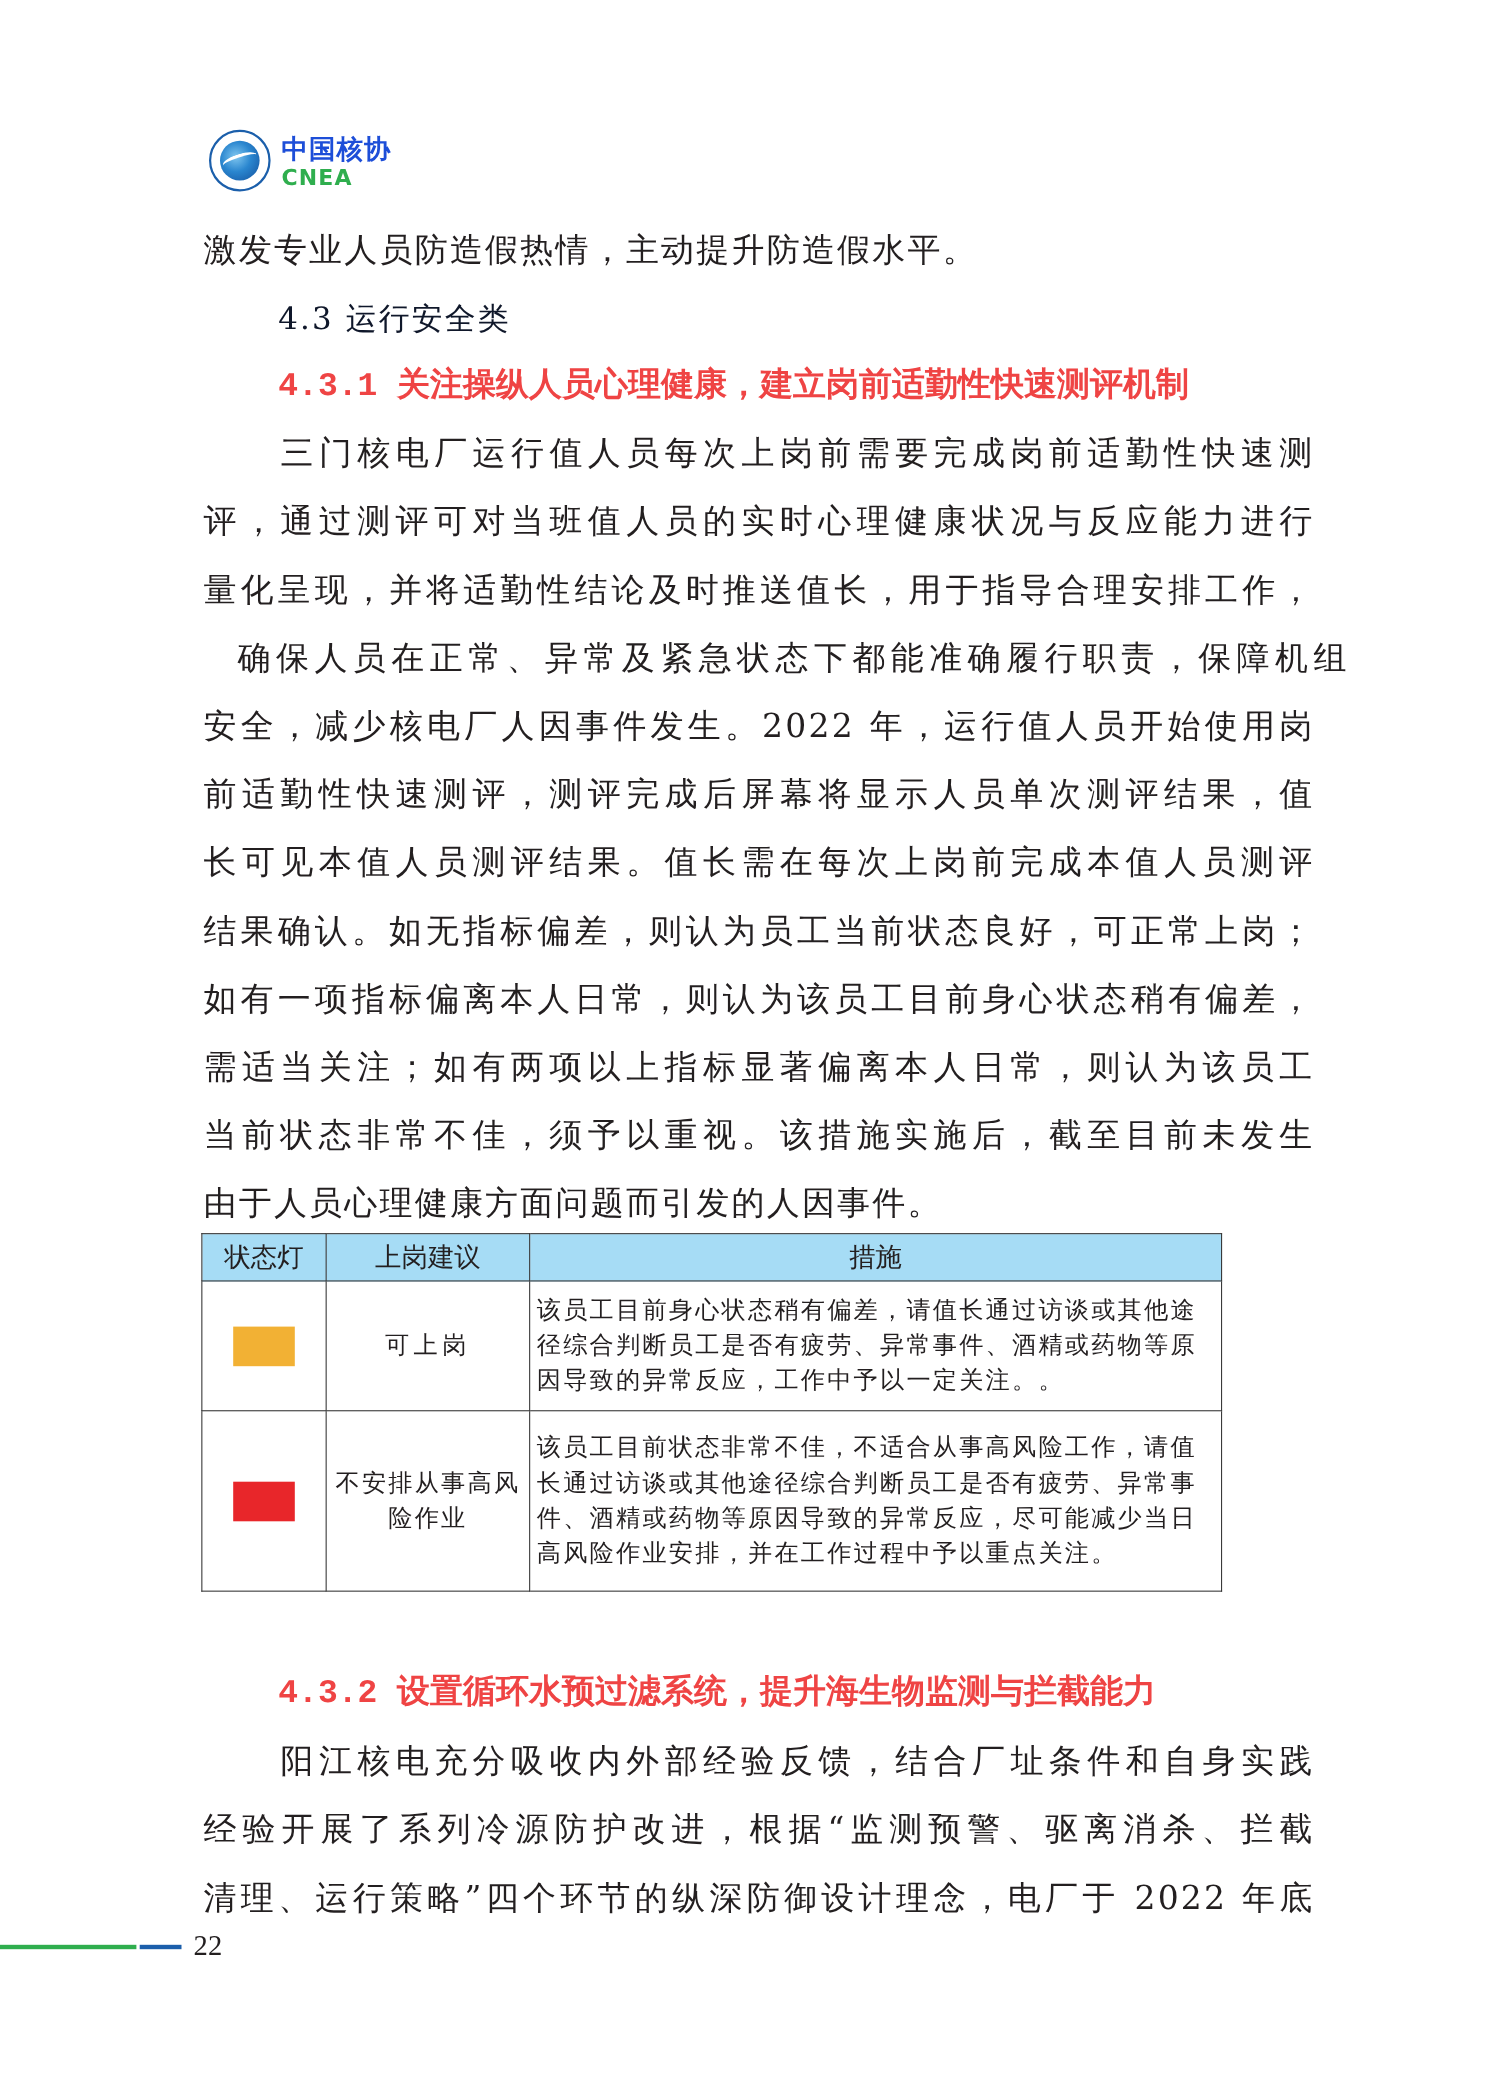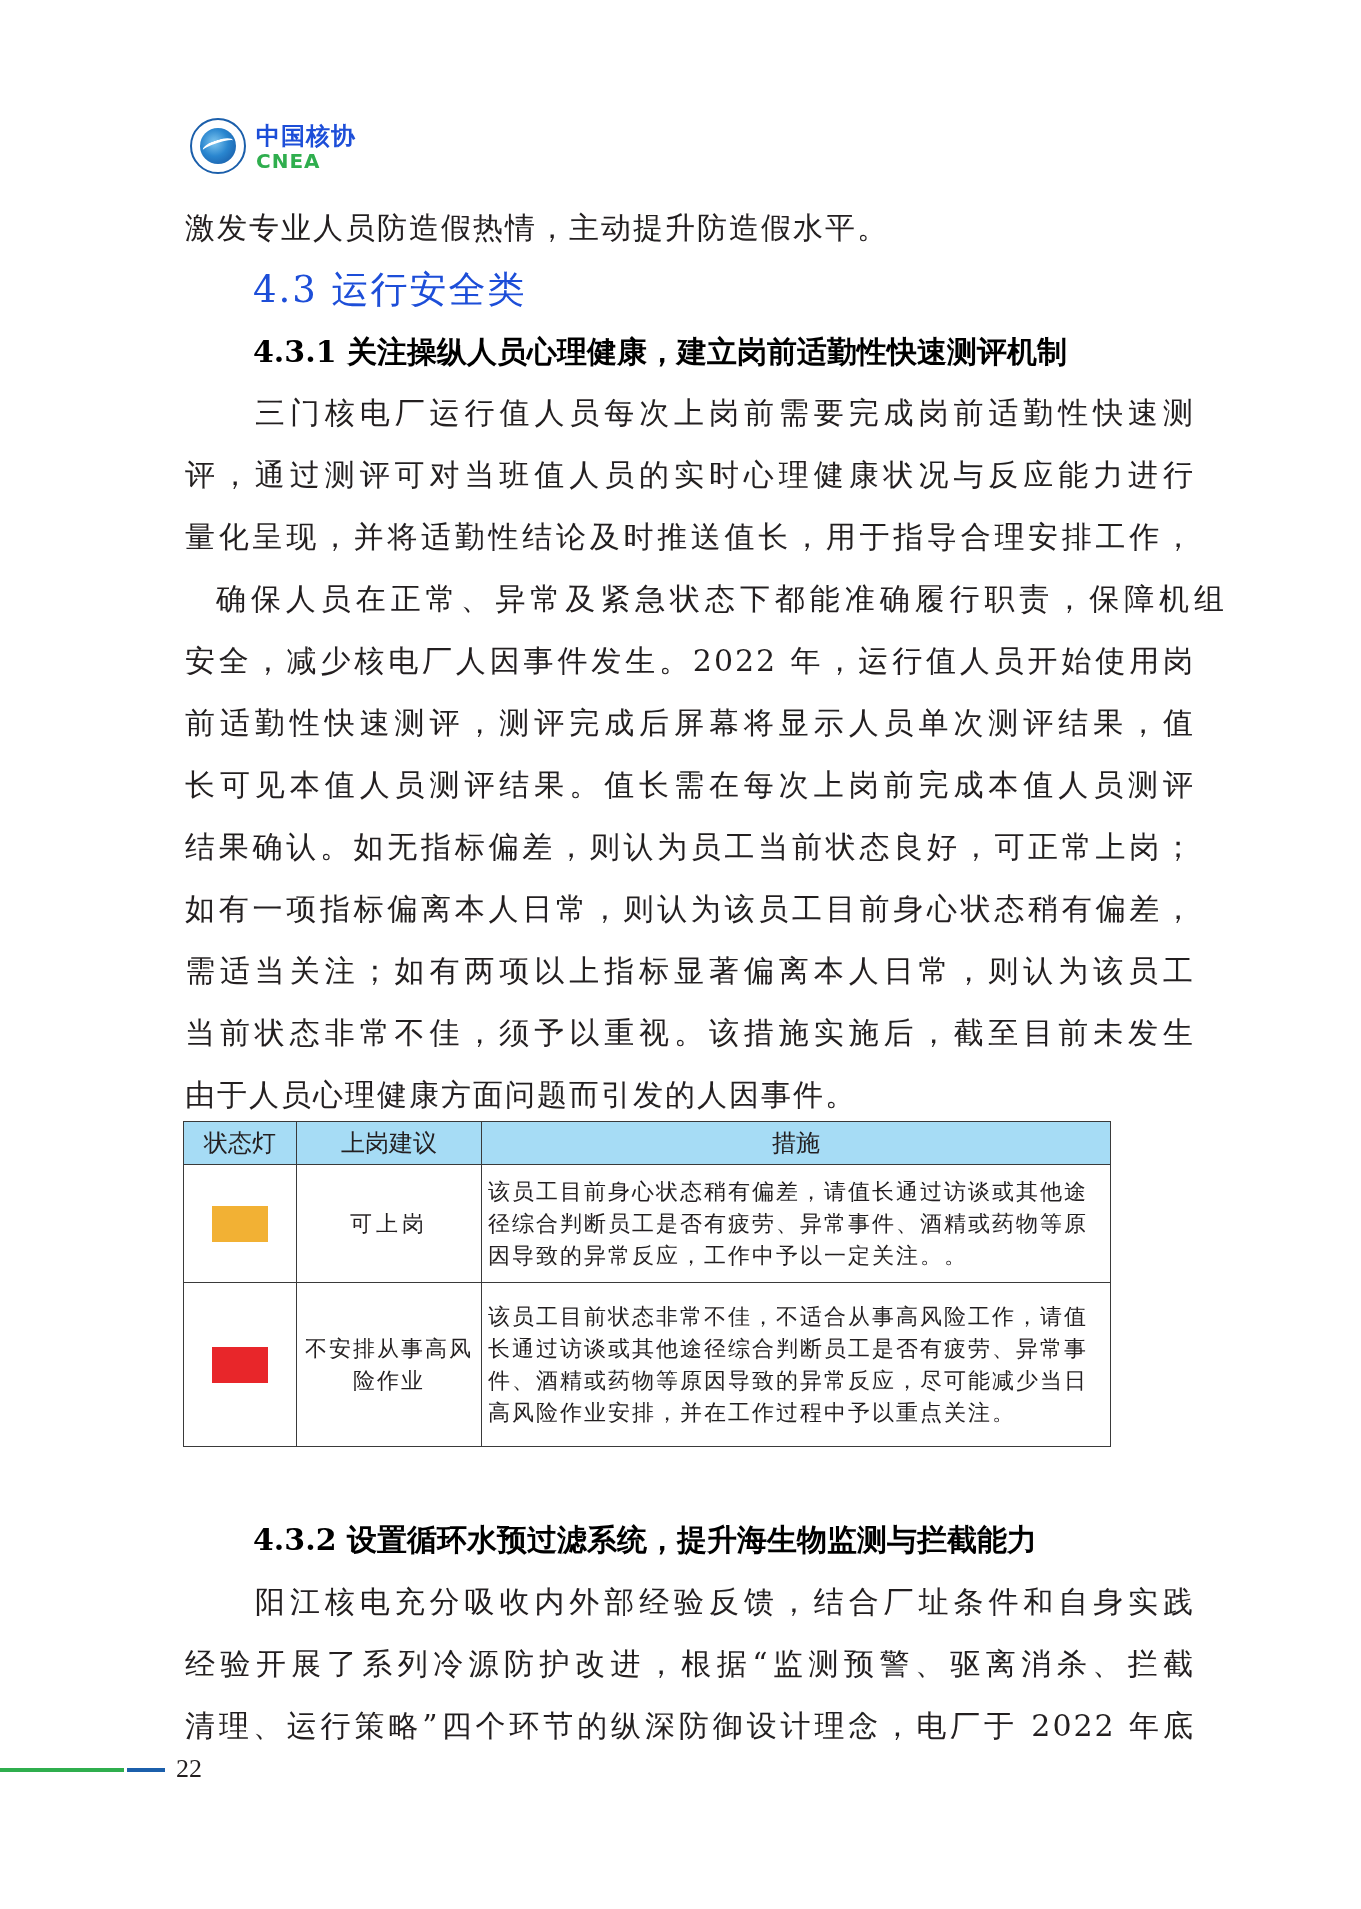--- a/index.html
+++ b/index.html
@@ -13,22 +13,22 @@
   .logo-swoosh { position:absolute; left:10px; top:20px; width:32px; height:8px; border-radius:50%;
                  border-top:3px solid #ffffff; transform:rotate(-18deg); }
   .logo-cn { left:256px; top:120px; font-family:"DejaVu Sans","Liberation Sans",sans-serif; font-weight:bold;
              font-size:24px; color:#1d4ed8; letter-spacing:1px; }
   .logo-en { left:256px; top:149px; font-family:"DejaVu Sans","Liberation Sans",sans-serif; font-weight:bold;
              font-size:20px; color:#2fae4e; letter-spacing:1px; }
   .line { left:185px; width:1010px; font-size:30px; line-height:40px; white-space:nowrap;
           text-align:justify; text-align-last:justify; letter-spacing:2px; }
   .line.last { text-align-last:left; }
   .indent { left:255px; width:940px; }
-  .sec { left:253px; font-size:37px; color:#1d4ed8; line-height:40px; letter-spacing:2px; }
-  .sub { left:253px; font-size:30px; font-weight:bold; line-height:40px; letter-spacing:0px; color:#000000; }
+  .sec { left:253px; font-size:28px; color:#0f172a; line-height:40px; letter-spacing:2px; }
+  .sub { left:253px; font-size:30px; font-weight:bold; line-height:40px; letter-spacing:0px; color:#ef4444;font-family:Liberation Mono, monospace; }
   table.status { position:absolute; left:183px; top:1121px; width:928px; border-collapse:collapse;
                  font-size:22px; line-height:32px; }
   table.status td, table.status th { border:1.5px solid #3a3a3a; }
   table.status th { background:#a6dcf5; height:42px; font-weight:normal; font-family:"DejaVu Sans","Liberation Sans",sans-serif;
                     font-size:24px; padding:0; }
   table.status td { text-align:center; vertical-align:middle; padding:0; }
   table.status td.measure { text-align:left; padding:2px 6px; letter-spacing:2px; }
   .swatch { display:inline-block; width:56px; height:36px; vertical-align:middle; }
   .footer-green { left:0; top:1768px; width:124px; height:4px; background:#2fae4e; }
   .footer-blue { left:127px; top:1768px; width:38px; height:4px; background:#1b5fab; }

